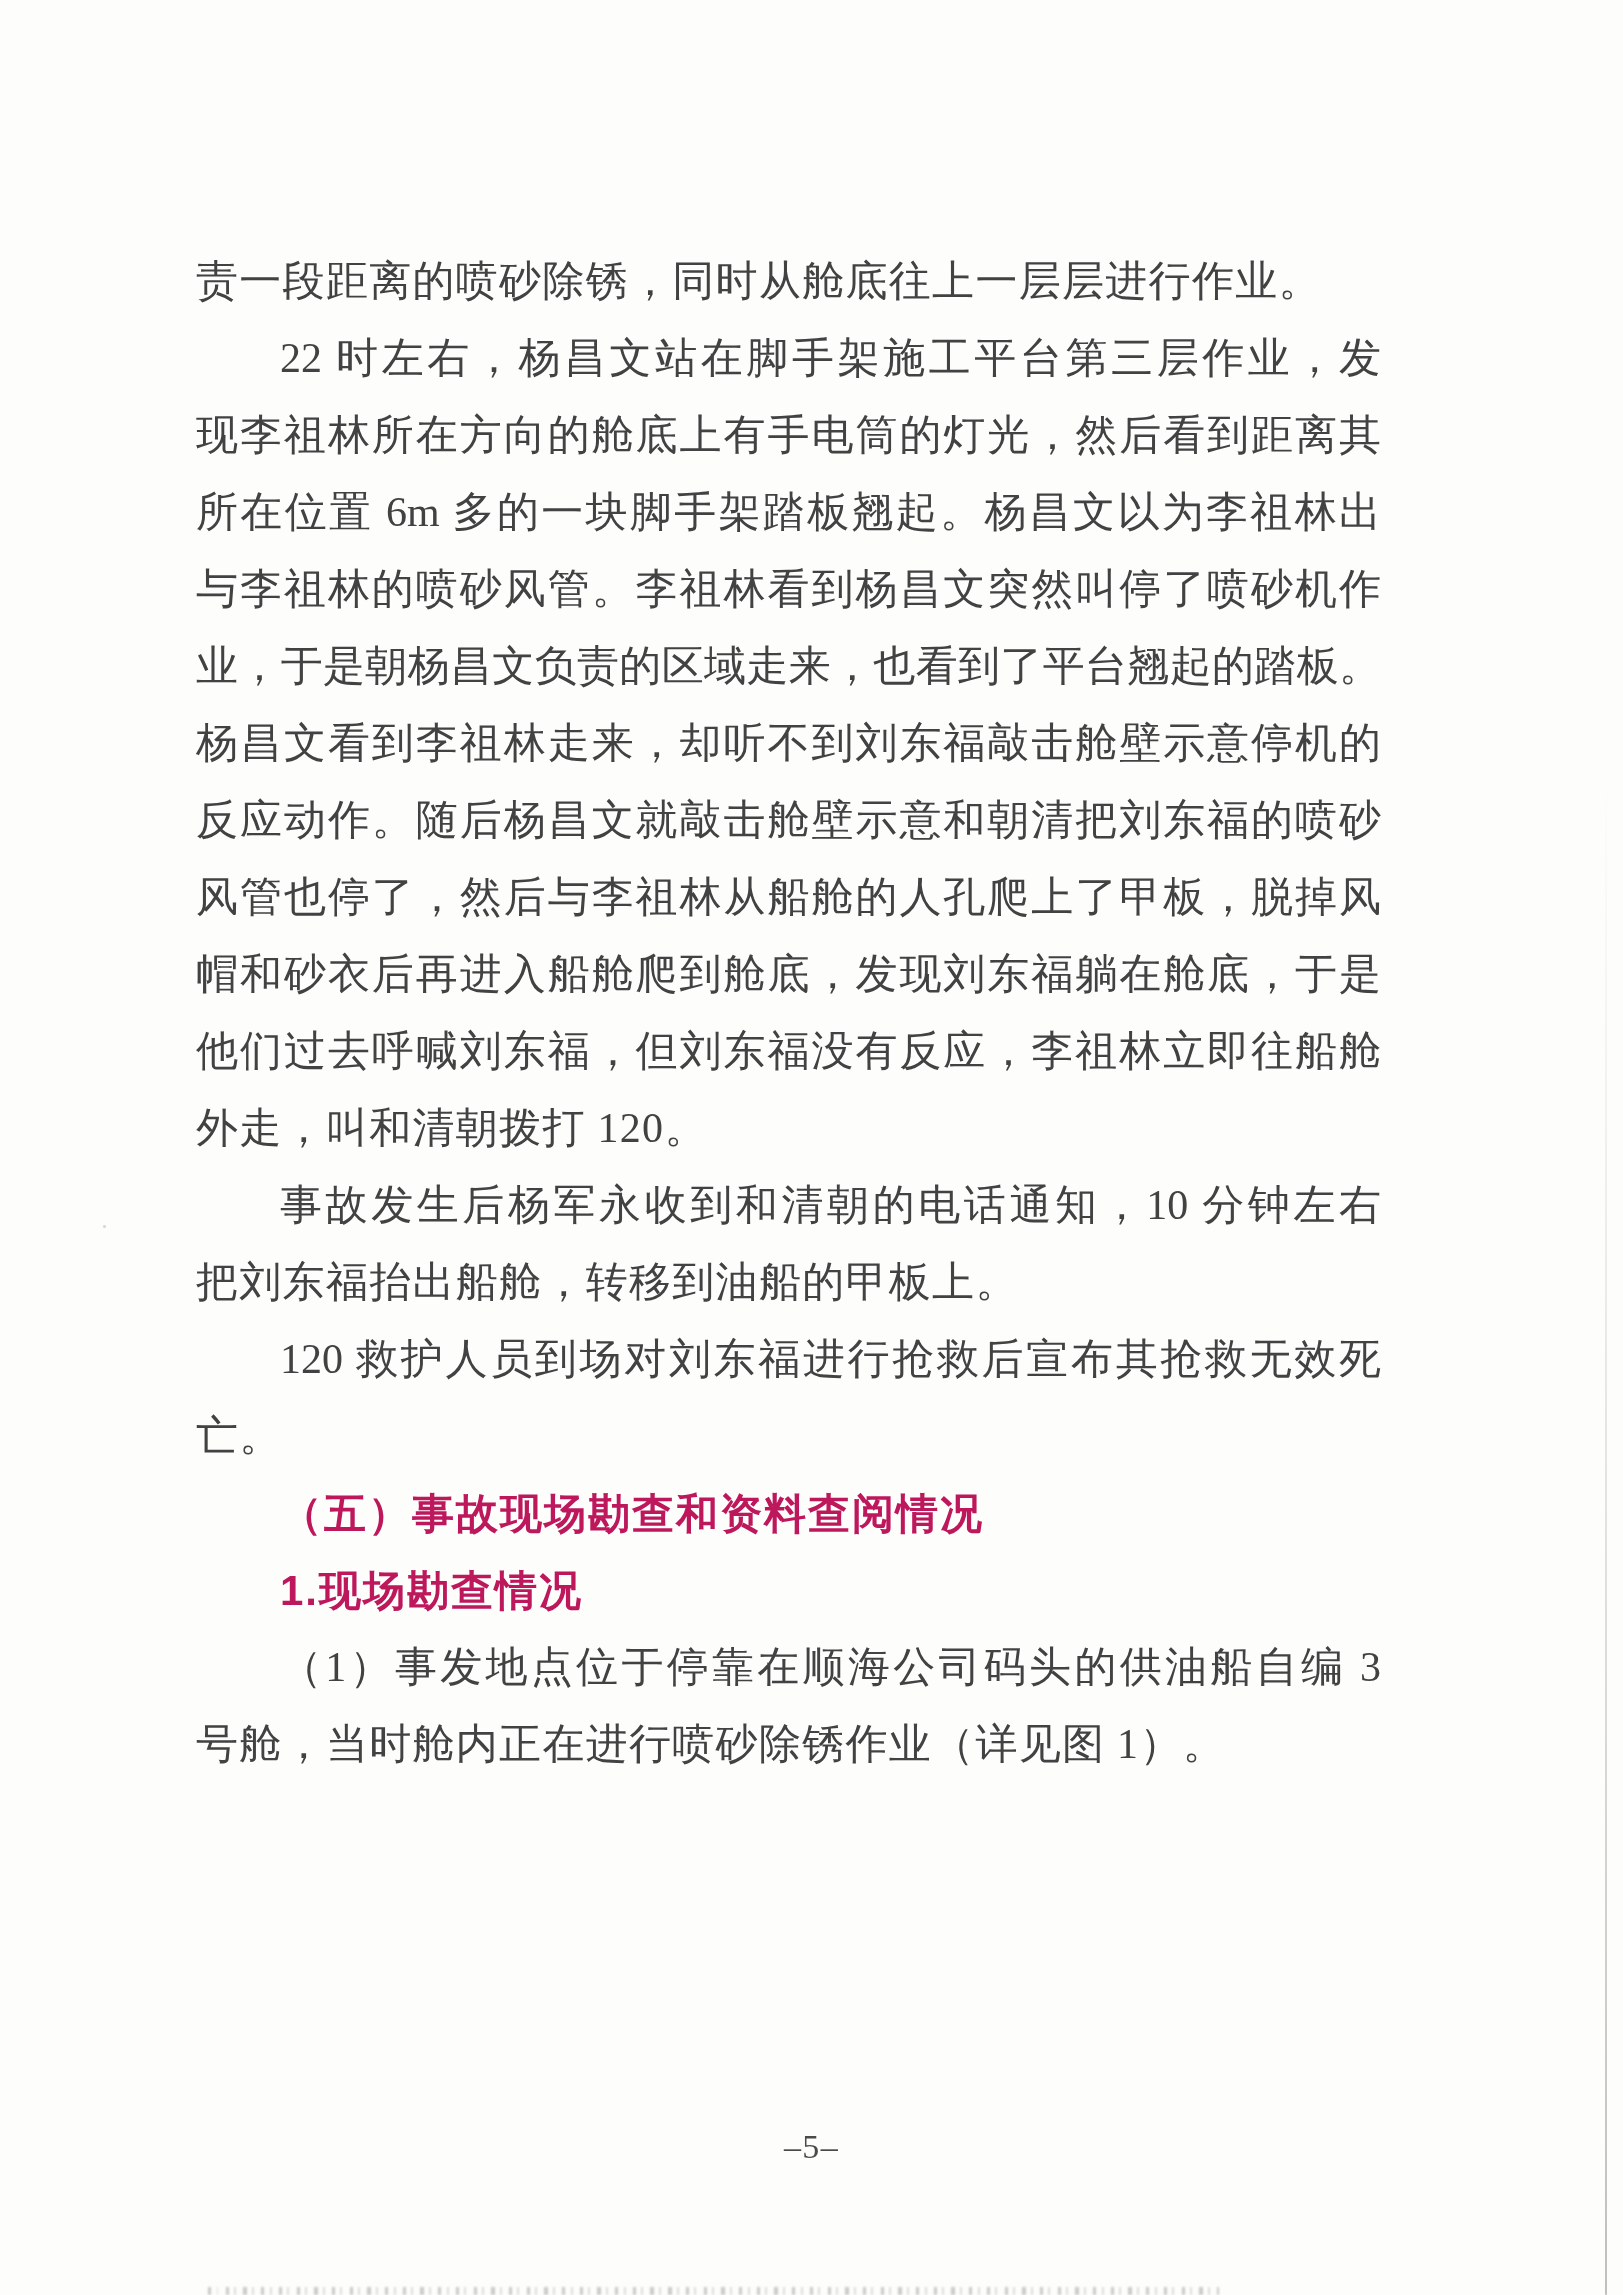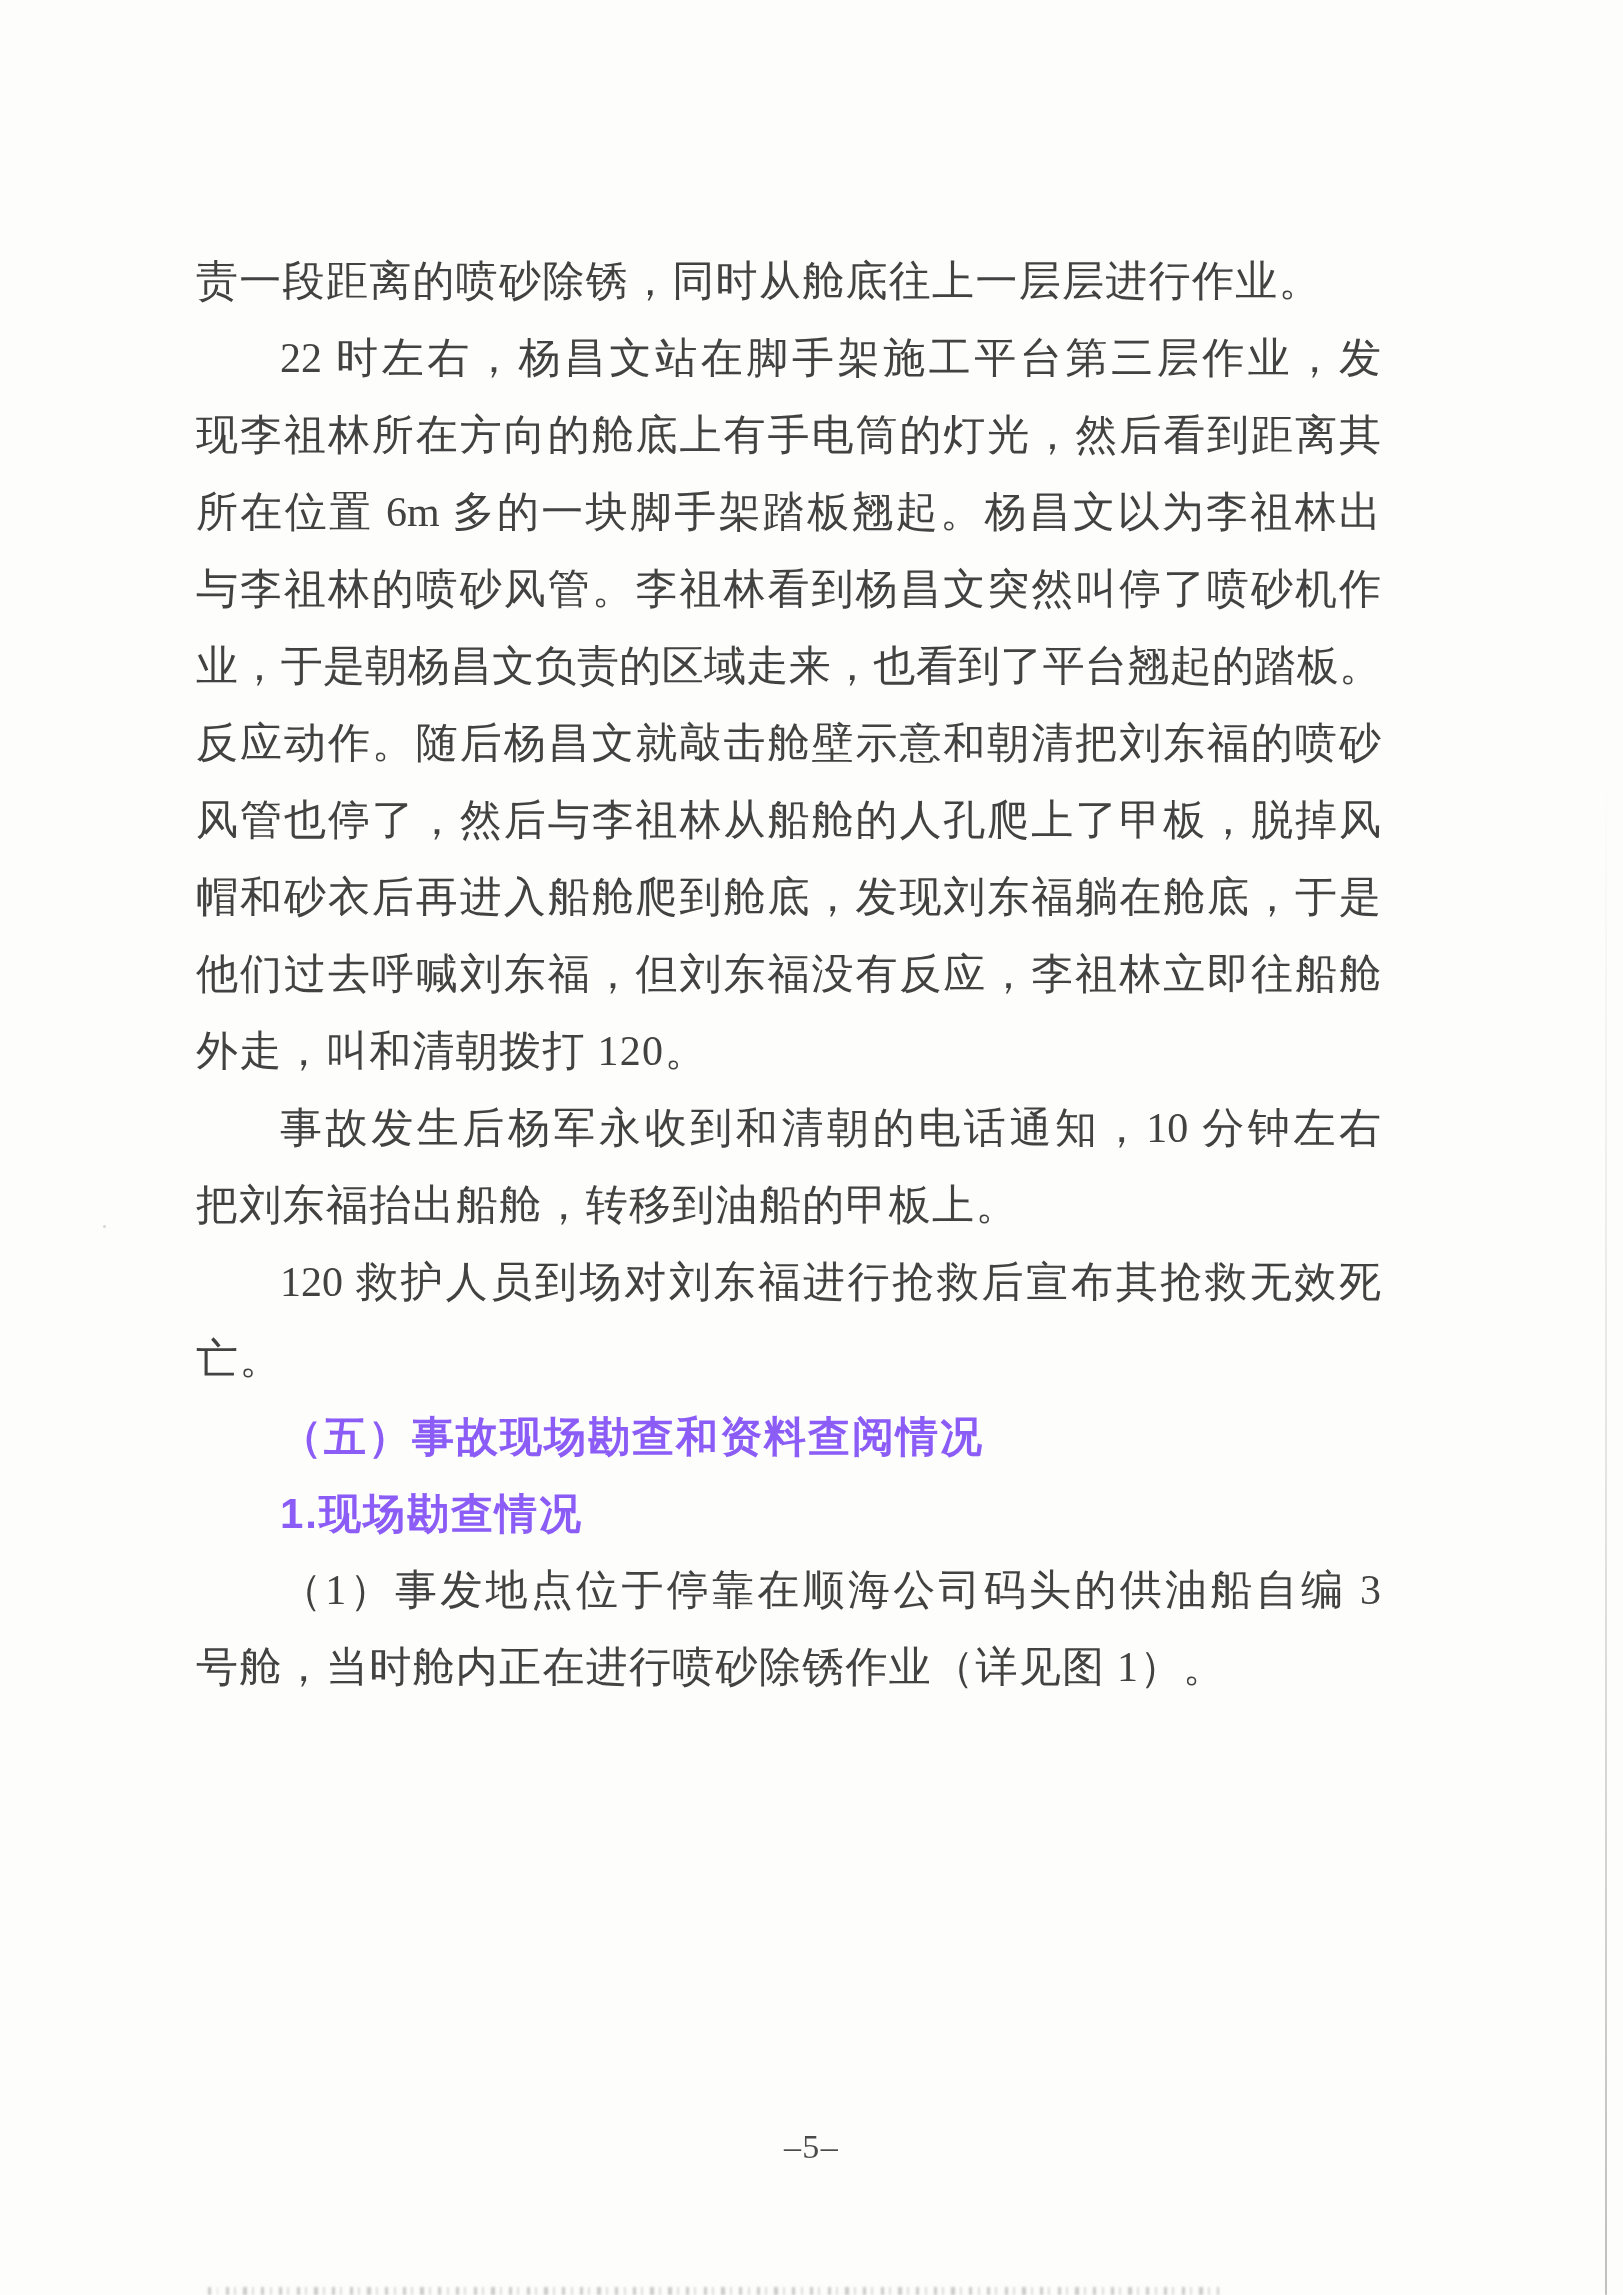--- a/index.html
+++ b/index.html
@@ -35,21 +35,21 @@
     text-align: right;
     letter-spacing: 1.3px;
   }
   .ln.ind { text-indent: 2em; }
   .ln.hd {
     font-weight: 700;
     font-family: "Liberation Sans", sans-serif;
     text-align: center;
     text-align-last: left;
     letter-spacing: 2px;
-    color: #8b5cf6;
+    color: #be185d;
   }
   .page-number {
     position: absolute;
     top: 2127px;
     left: 0;
     width: 100%;
     text-align: center;
     font-size: 34px;
     line-height: 39px;
     color: #4a4a4a;
@@ -95,20 +95,21 @@
 <body>
 
 <div class="page">
   <div class="text-block">
     <div class="ln end">责一段距离的喷砂除锈，同时从舱底往上一层层进行作业。</div>
     <div class="ln ind">22 时左右，杨昌文站在脚手架施工平台第三层作业，发</div>
     <div class="ln">现李祖林所在方向的舱底上有手电筒的灯光，然后看到距离其</div>
     <div class="ln">所在位置 6m 多的一块脚手架踏板翘起。杨昌文以为李祖林出</div>
     <div class="ln">与李祖林的喷砂风管。李祖林看到杨昌文突然叫停了喷砂机作</div>
     <div class="ln">业，于是朝杨昌文负责的区域走来，也看到了平台翘起的踏板。</div>
+    <div class="ln">杨昌文看到李祖林走来，却听不到刘东福敲击舱壁示意停机的</div>
     <div class="ln">反应动作。随后杨昌文就敲击舱壁示意和朝清把刘东福的喷砂</div>
     <div class="ln">风管也停了，然后与李祖林从船舱的人孔爬上了甲板，脱掉风</div>
     <div class="ln">帽和砂衣后再进入船舱爬到舱底，发现刘东福躺在舱底，于是</div>
     <div class="ln">他们过去呼喊刘东福，但刘东福没有反应，李祖林立即往船舱</div>
     <div class="ln end">外走，叫和清朝拨打 120。</div>
     <div class="ln ind">事故发生后杨军永收到和清朝的电话通知，10 分钟左右</div>
     <div class="ln end">把刘东福抬出船舱，转移到油船的甲板上。</div>
     <div class="ln ind">120 救护人员到场对刘东福进行抢救后宣布其抢救无效死</div>
     <div class="ln end">亡。</div>
     <div class="ln ind hd">（五）事故现场勘查和资料查阅情况</div>

